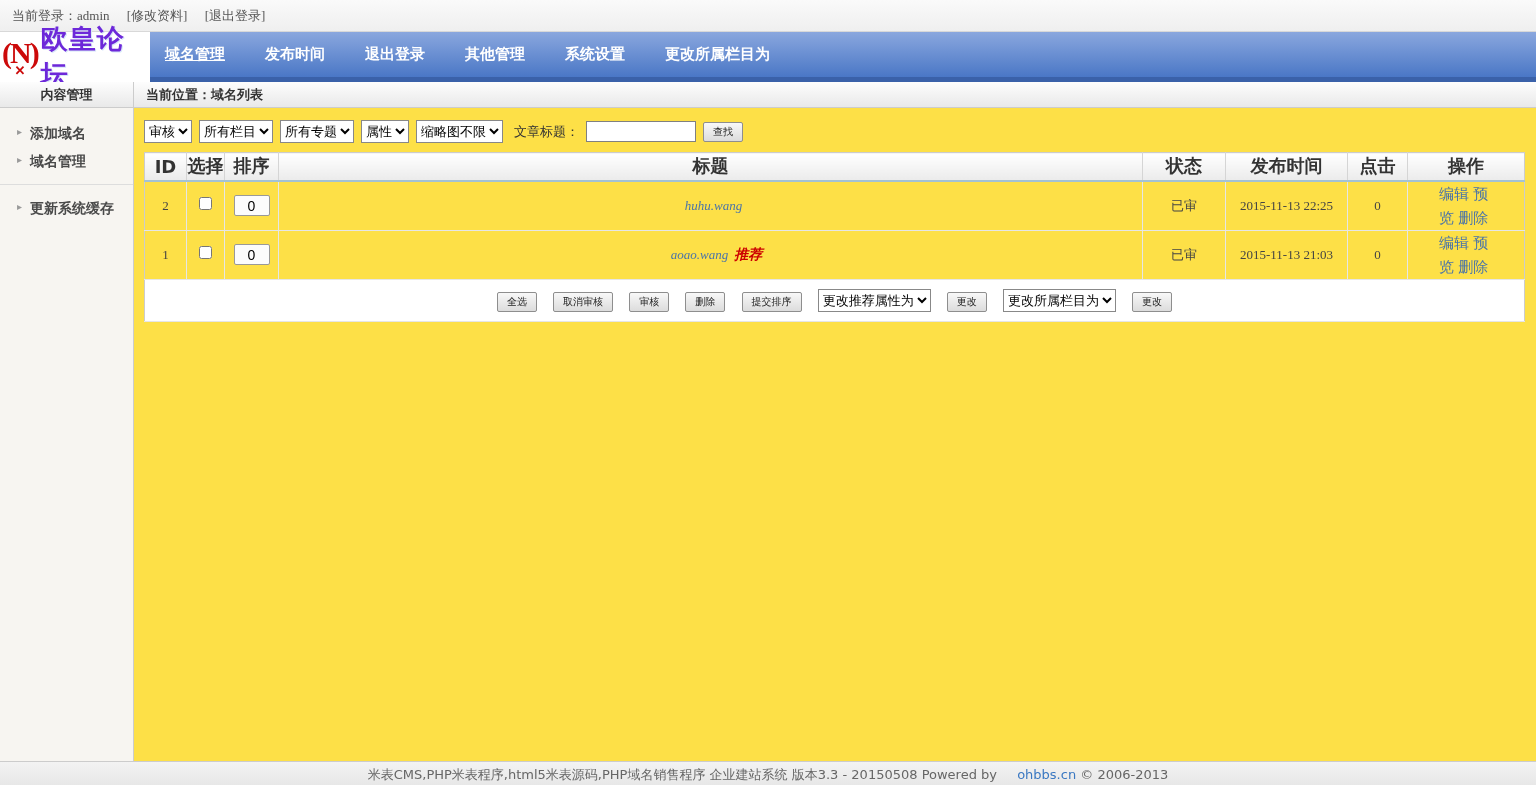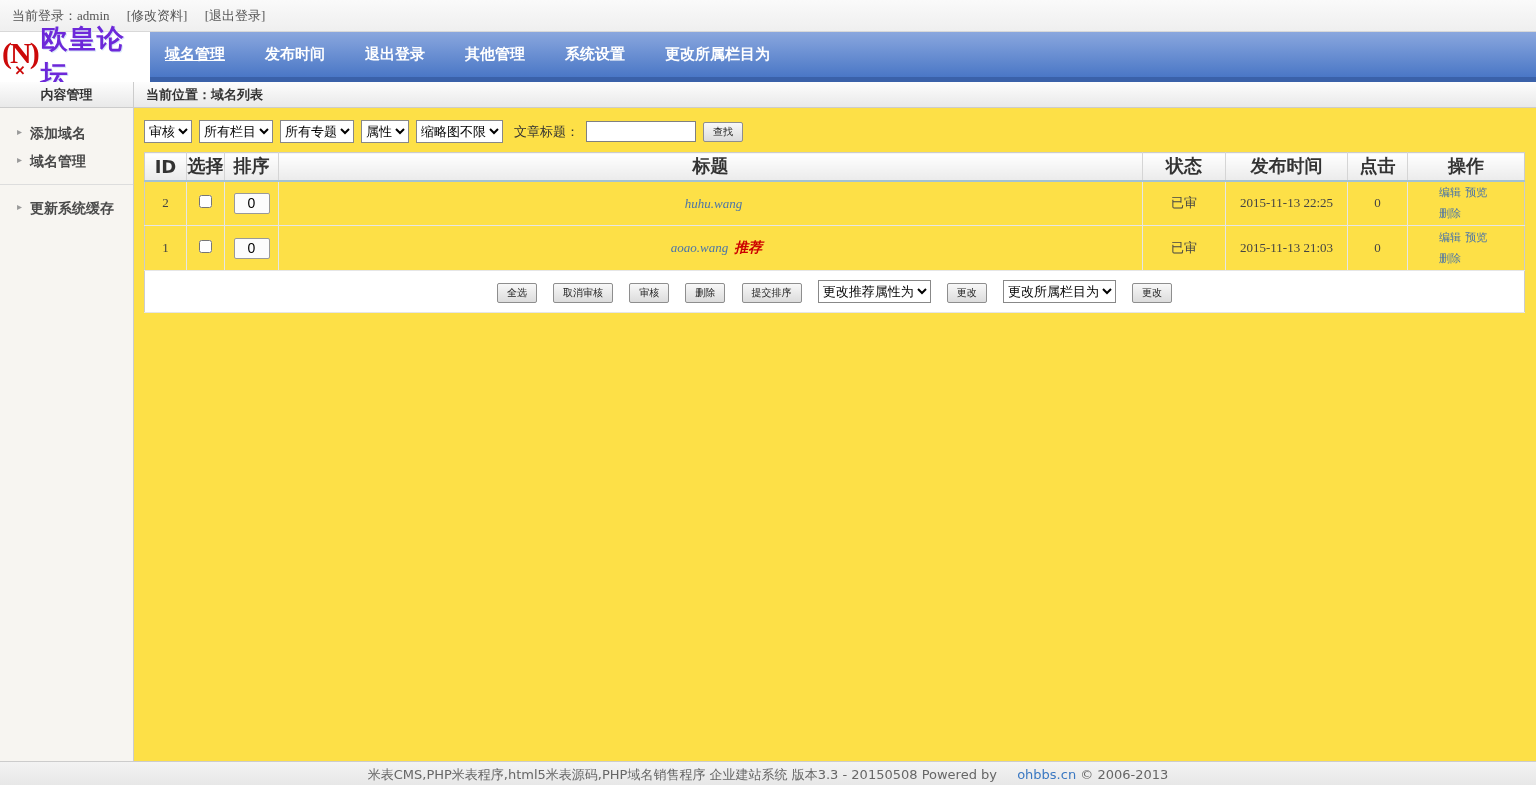--- a/index.html
+++ b/index.html
@@ -64,21 +64,21 @@
   table.list td { height:45px; border-right:1px solid #e6e6e6; border-bottom:1px solid #e6e6e6;
                   text-align:center; font-family:"Liberation Serif",serif; font-size:13px; color:#444; }
   table.list td:last-child { border-right:none; }
   td.title-cell { text-align:left; padding-left:12px;font-style:italic; }
   .title-link { color:#4a74a8; font-size:13px; }
   .badge { color:#cc0000; font-size:14px; font-weight:bold; font-family:"DejaVu Sans",sans-serif; margin-left:6px; }
   .sort-input { width:36px; height:21px; border:1px solid #999; border-radius:2px; text-align:center;
                 font-size:14px; background:#fcfcfc; }
   .ops { width:54px; margin:0 auto; word-break:break-all; line-height:1.6; text-align:left;
          font-family:"DejaVu Sans",sans-serif; }
-  .ops a { color:#4a74a8; font-size:11px; }
+  .ops a { color:#4a74a8; font-size:15px; }
   .batch-cell { padding:9px 0 !important; height:auto !important; background:#fff;
                 font-family:"DejaVu Sans",sans-serif !important; }
   .batch-cell .btn, .batch-cell select { margin:0 6px; }
 
   
   .pagefooter { height:28px; background:linear-gradient(#f3f3f3,#e6e6e6); border-top:1px solid #ccc;
                 border-bottom:2px solid #a5a8ab; text-align:center; line-height:25px;
                 color:#666; font-size:13px; }
   .pagefooter a { color:#3a78c2;margin-left:16px; }
 </style>

